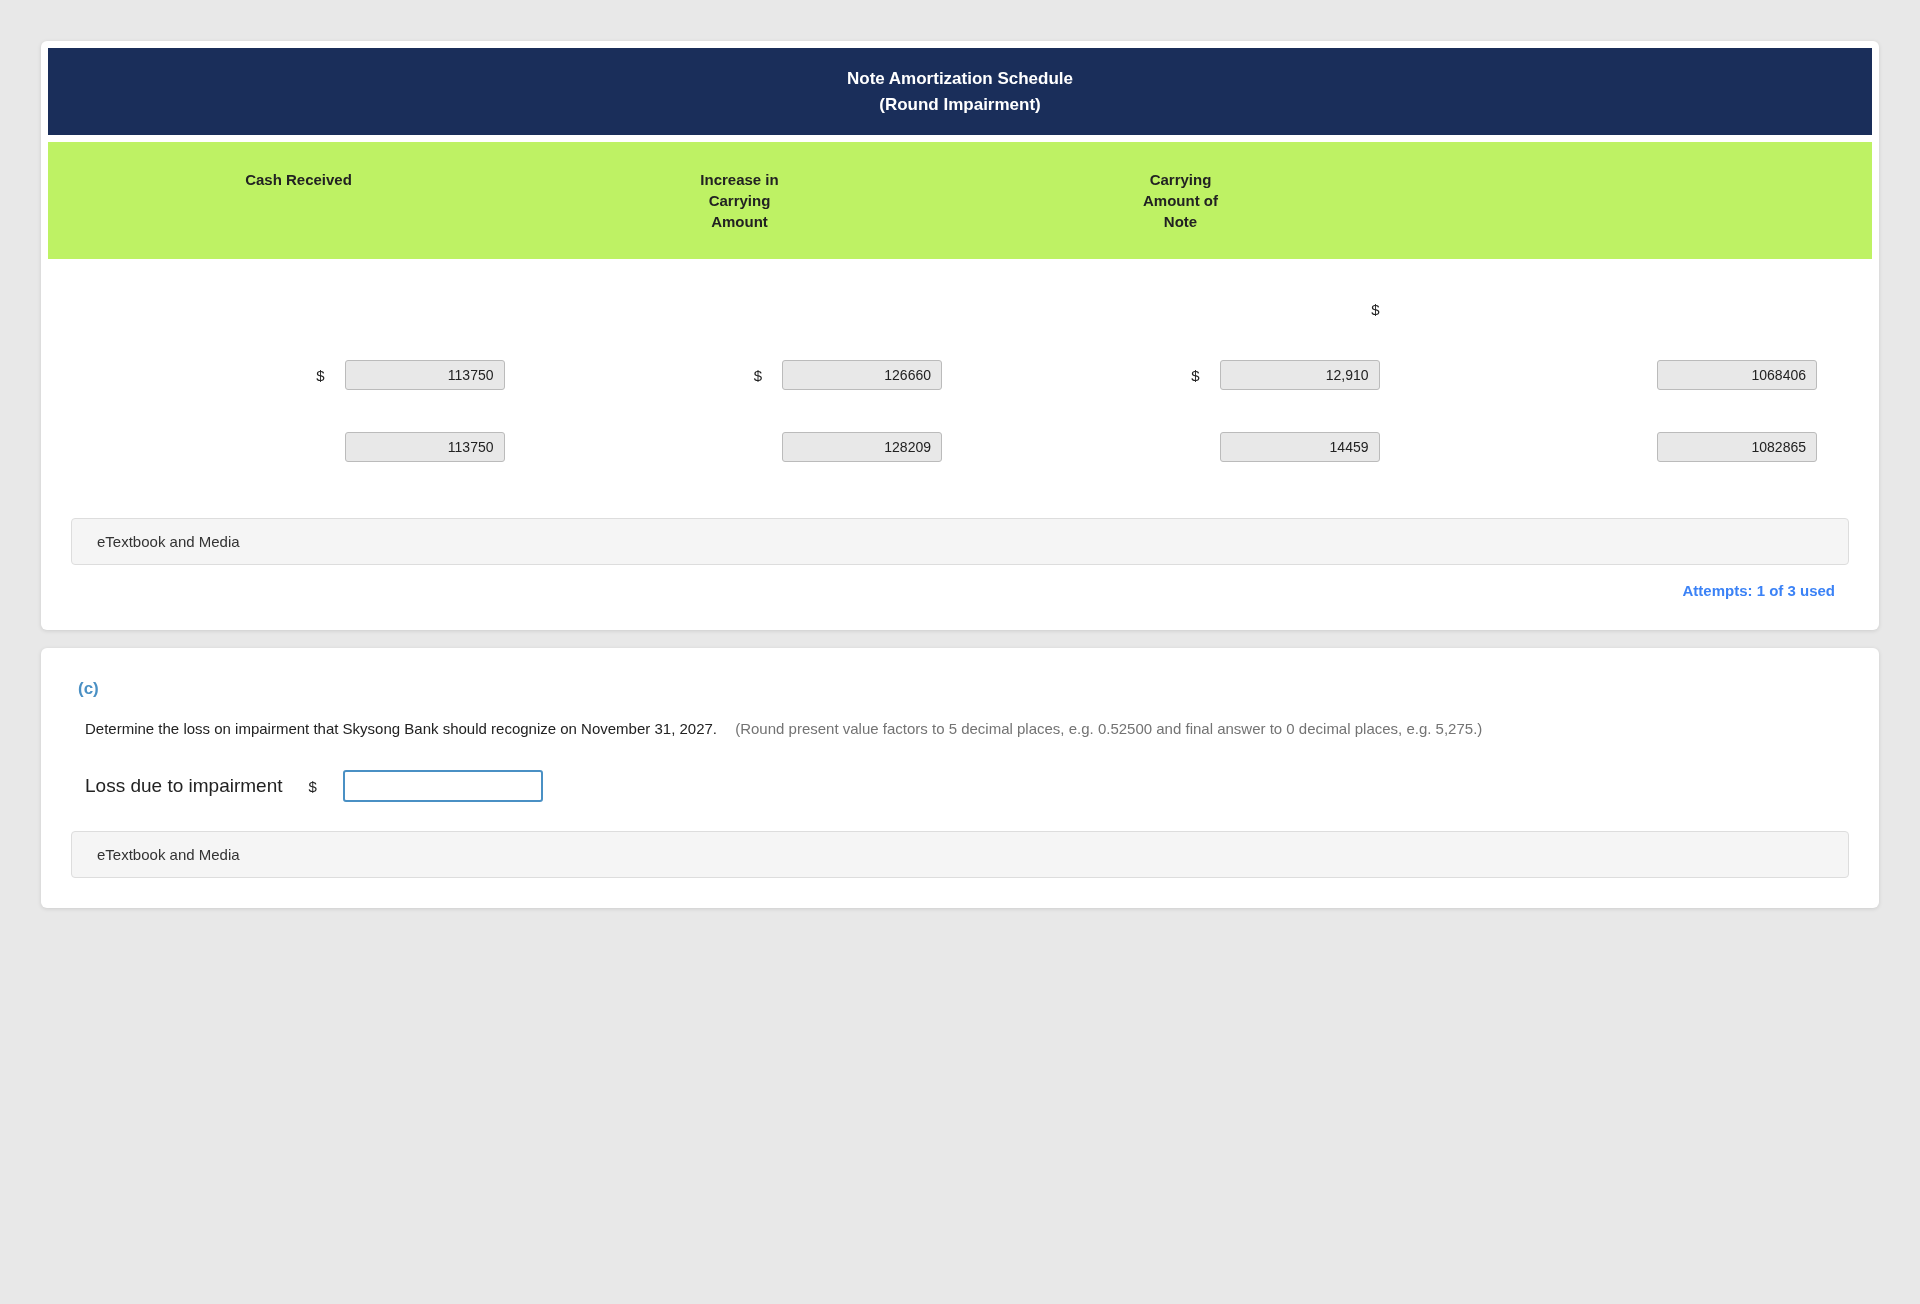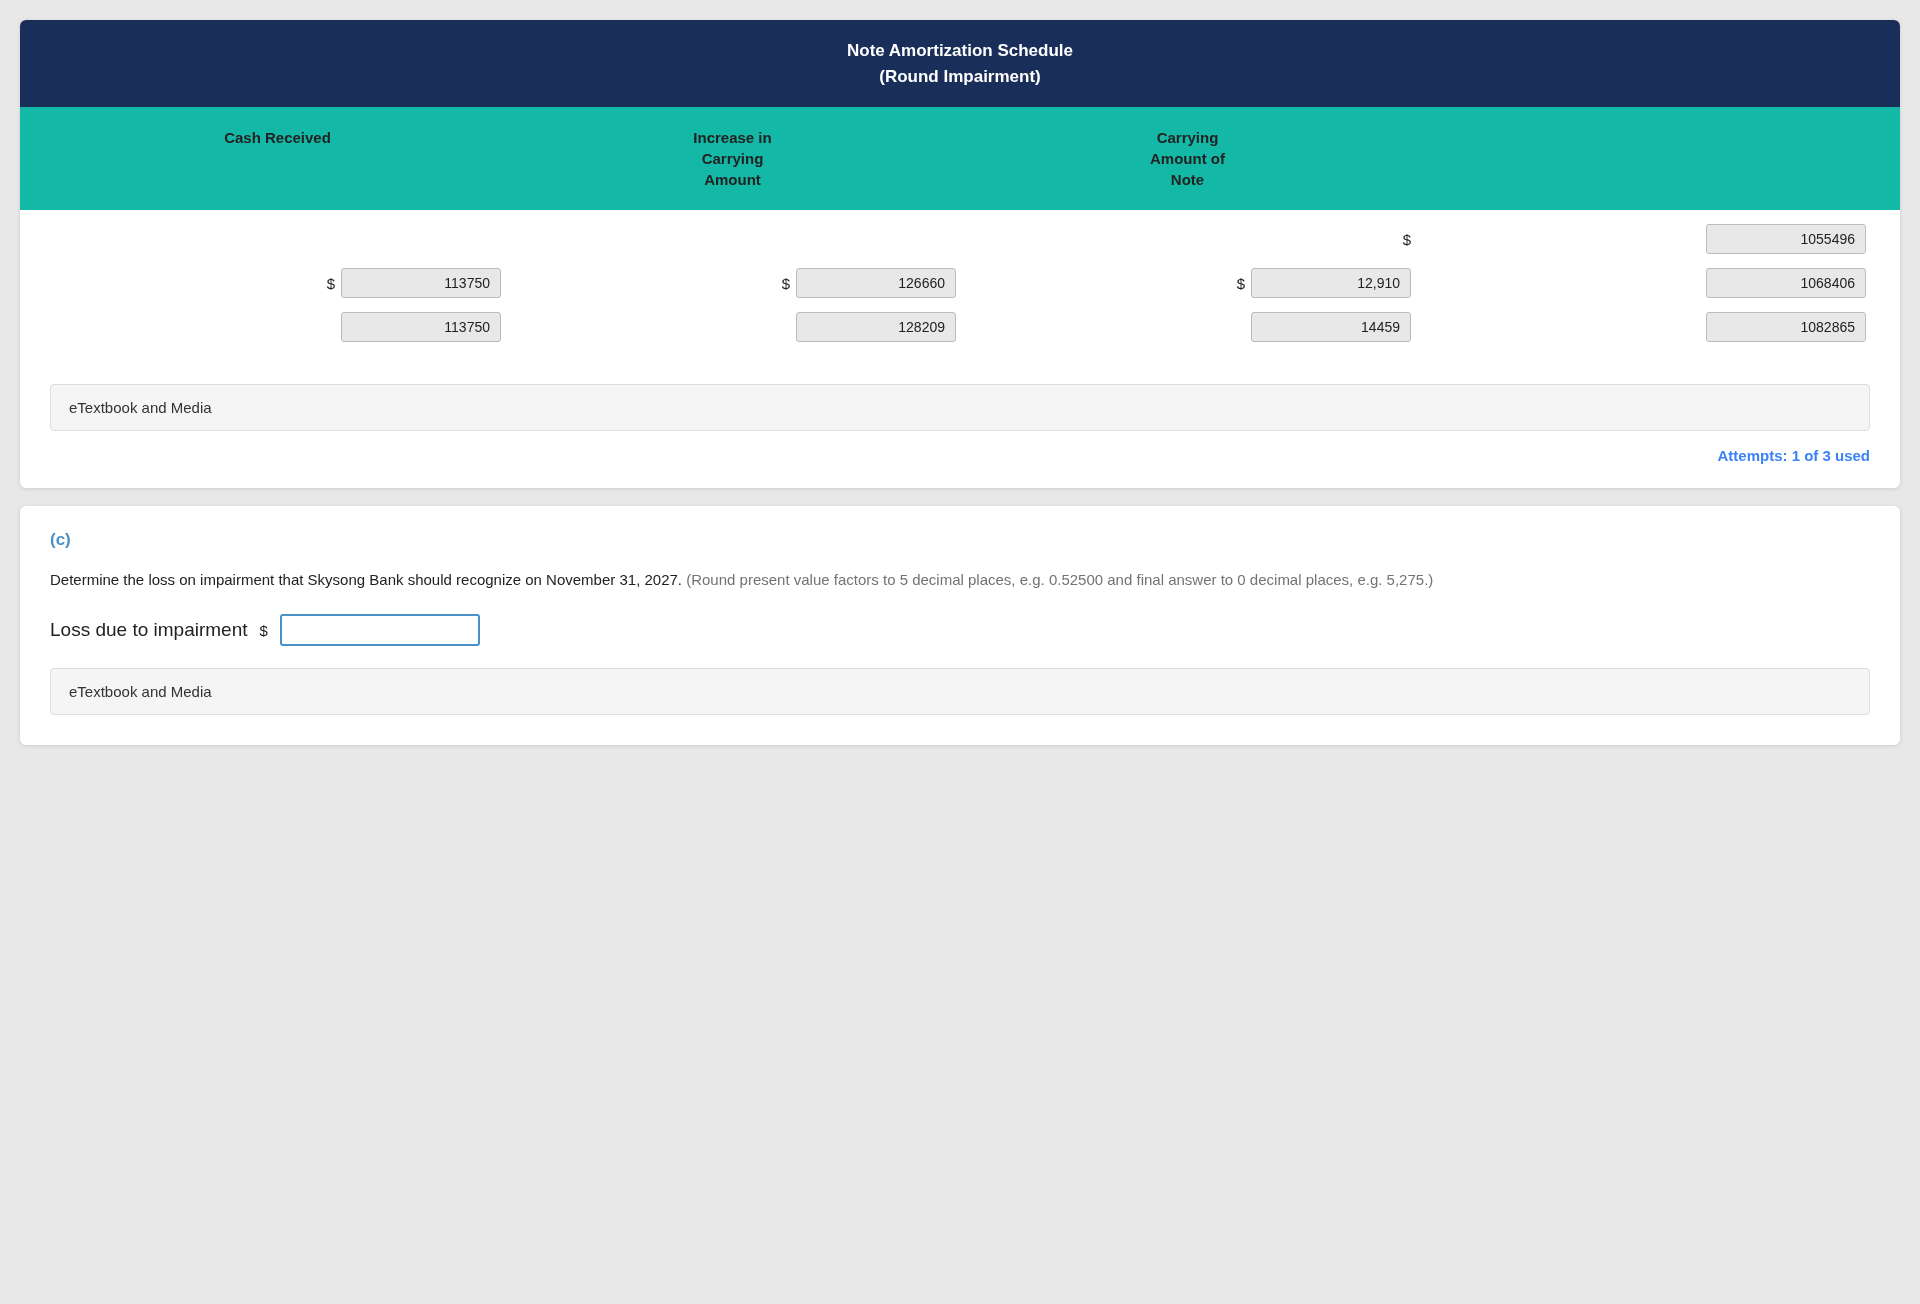--- a/index.html
+++ b/index.html
@@ -1,15 +1,15 @@
 <!DOCTYPE html>
 <html><head>
   <meta charset="utf-8">
   <style>
-    * { box-sizing: border-box; margin: 0; padding: 0; }
+    * { box-sizing: border-box; margin: 7px; padding: 0; }
     body {
       background: #e8e8e8;
       font-family: Arial, sans-serif;
       font-size: 15px;
       color: #222;
       padding: 20px;
     }
 
     .outer-card {
       background: #fff;
@@ -26,21 +26,21 @@
       text-align: center;
       padding: 18px 20px;
       font-size: 17px;
       font-weight: bold;
       line-height: 1.5;
     }
 
     .col-headers {
       display: grid;
       grid-template-columns: 1fr 1fr 1fr 1fr;
-      background: #14b8a6;
+      background: #bef264;
       padding: 10px 30px;
       gap: 0;
     }
 
     .col-header {
       text-align: center;
       font-weight: bold;
       padding: 10px 8px;
       line-height: 1.4;
     }
@@ -186,23 +186,20 @@
   </div>
 
   <div class="data-rows-section">
 
     <div class="initial-row">
       <div class="cell"></div>
       <div class="cell"></div>
       <div class="cell">
         <span class="dollar-sign">$</span>
       </div>
-      <div class="cell">
-        <input class="input-box" type="text" value="1055496" readonly="" style="">
-      </div>
     </div>
 
     <div class="data-row">
       <div class="cell">
         <span class="dollar-sign">$</span>
         <input class="input-box" type="text" value="113750" readonly="" style="">
       </div>
       <div class="cell">
         <span class="dollar-sign">$</span>
         <input class="input-box" type="text" value="126660" readonly="" style="">

